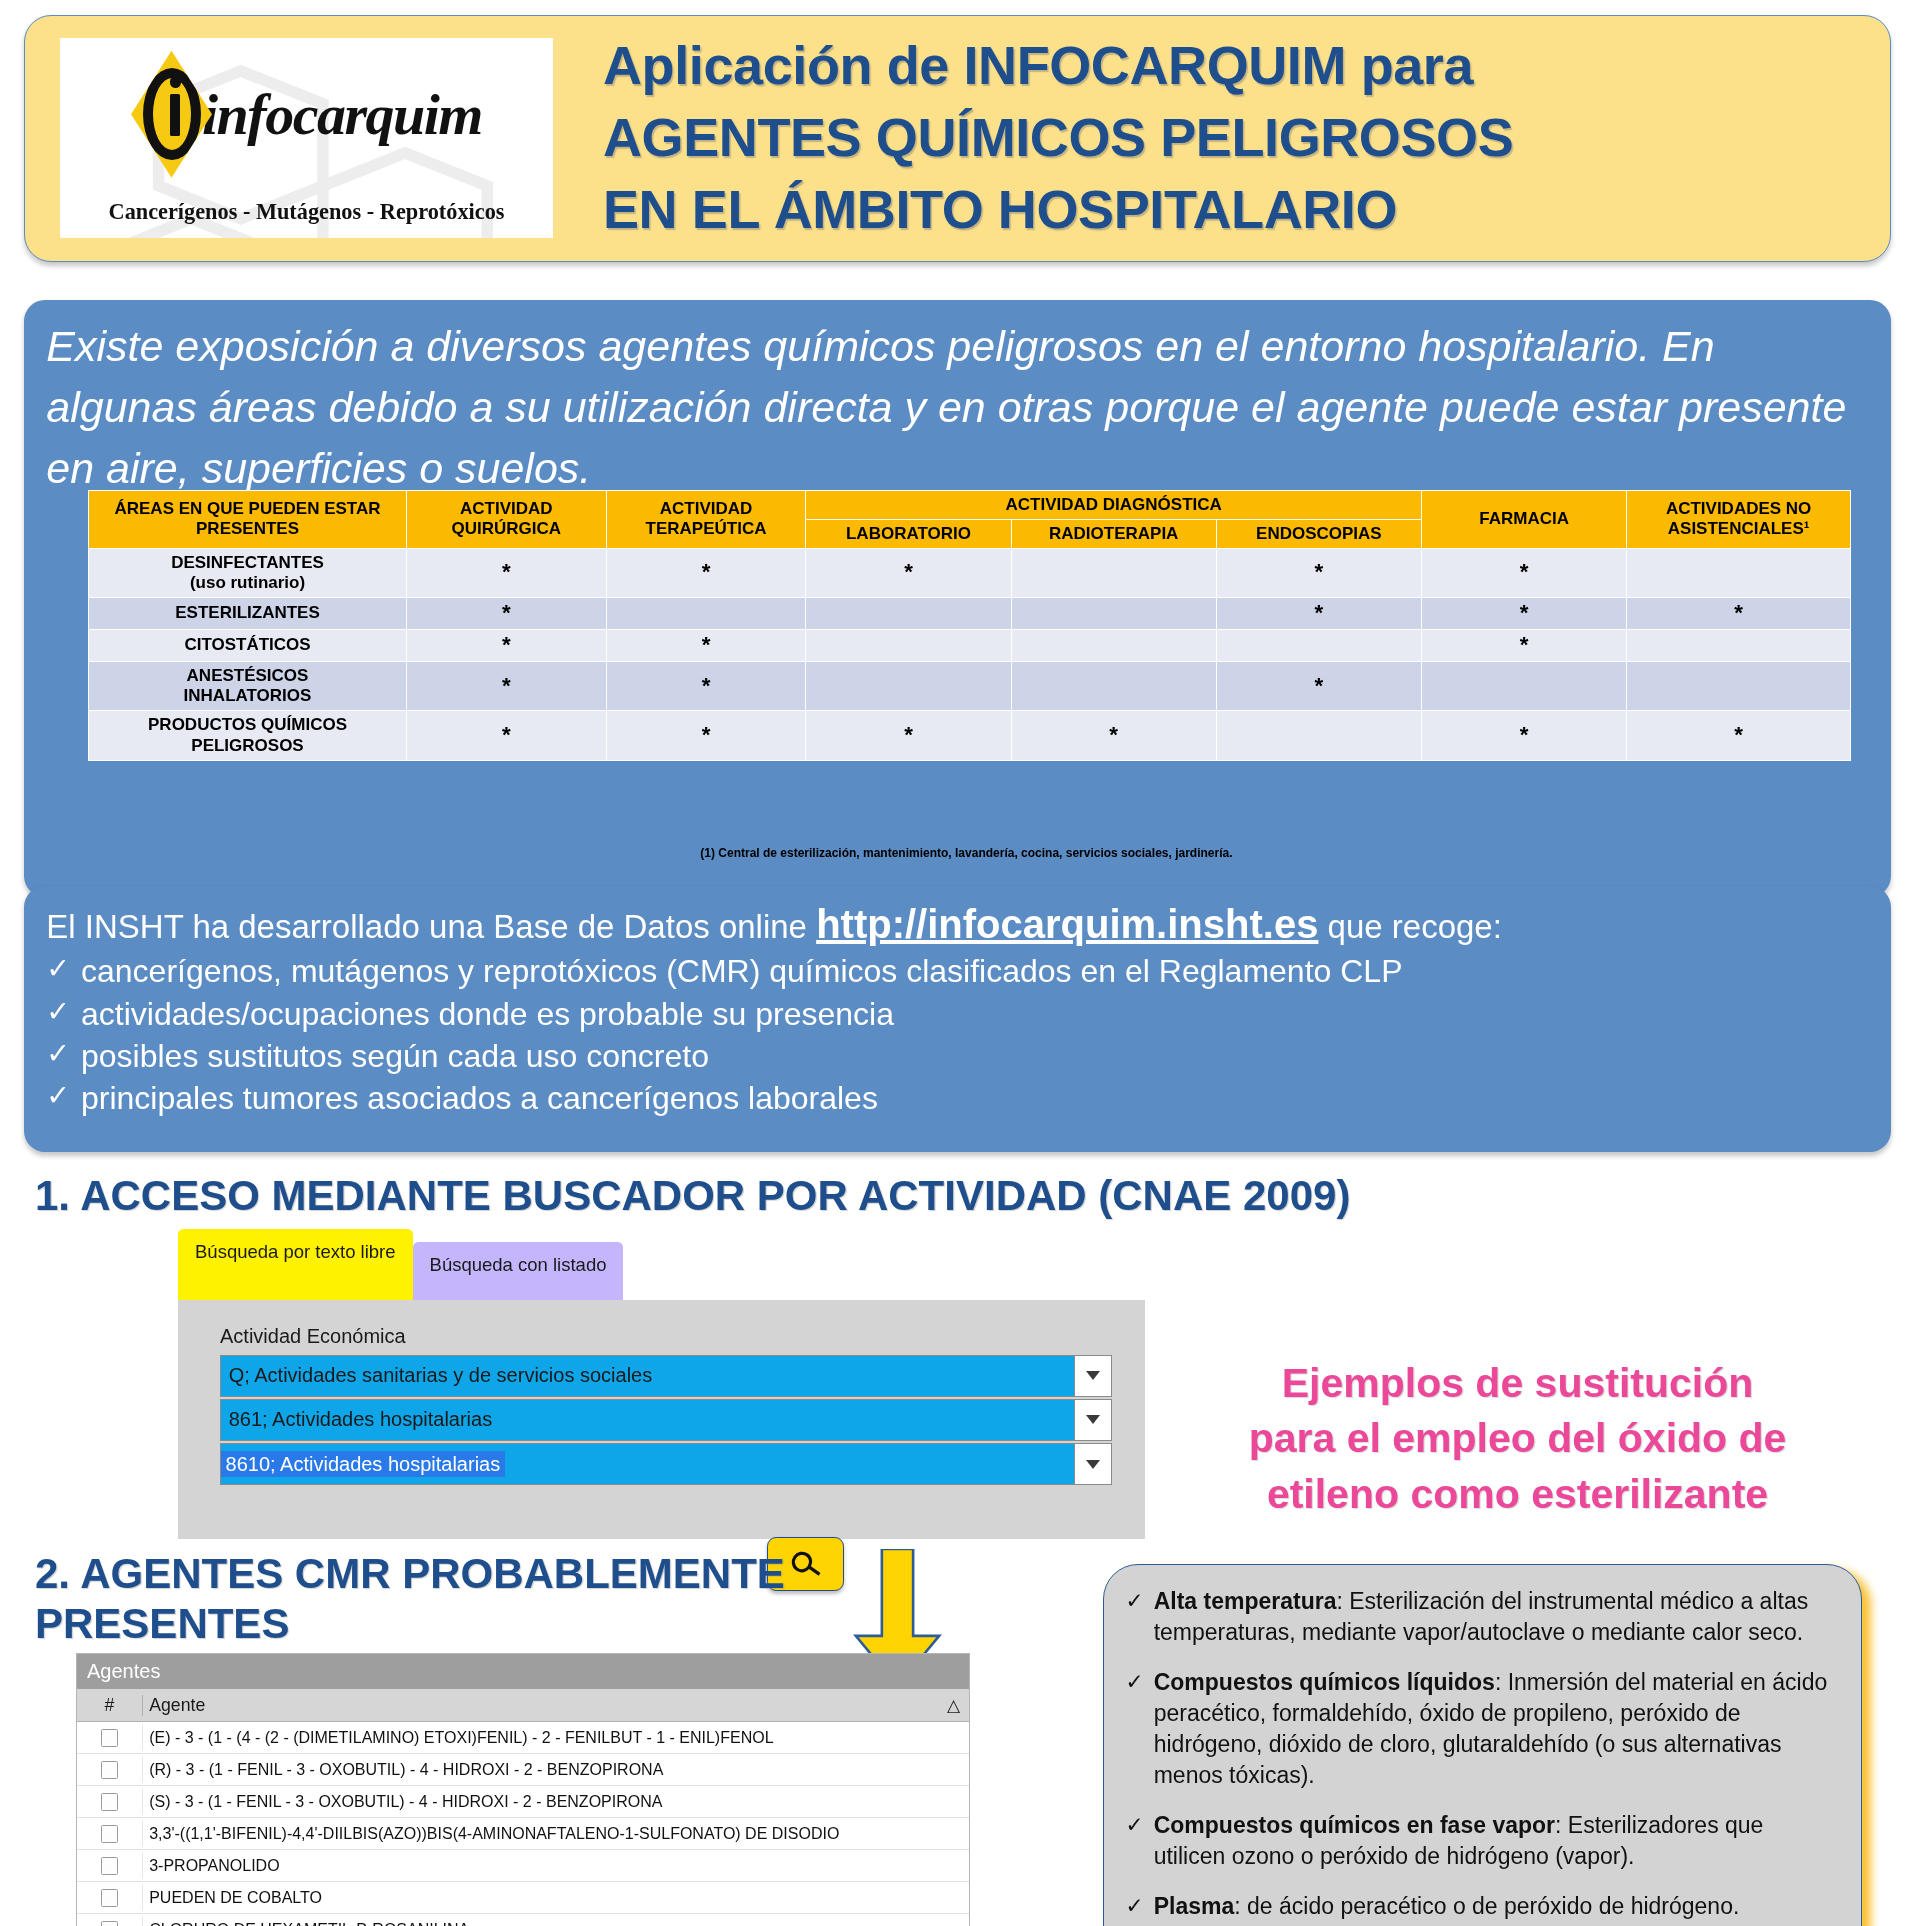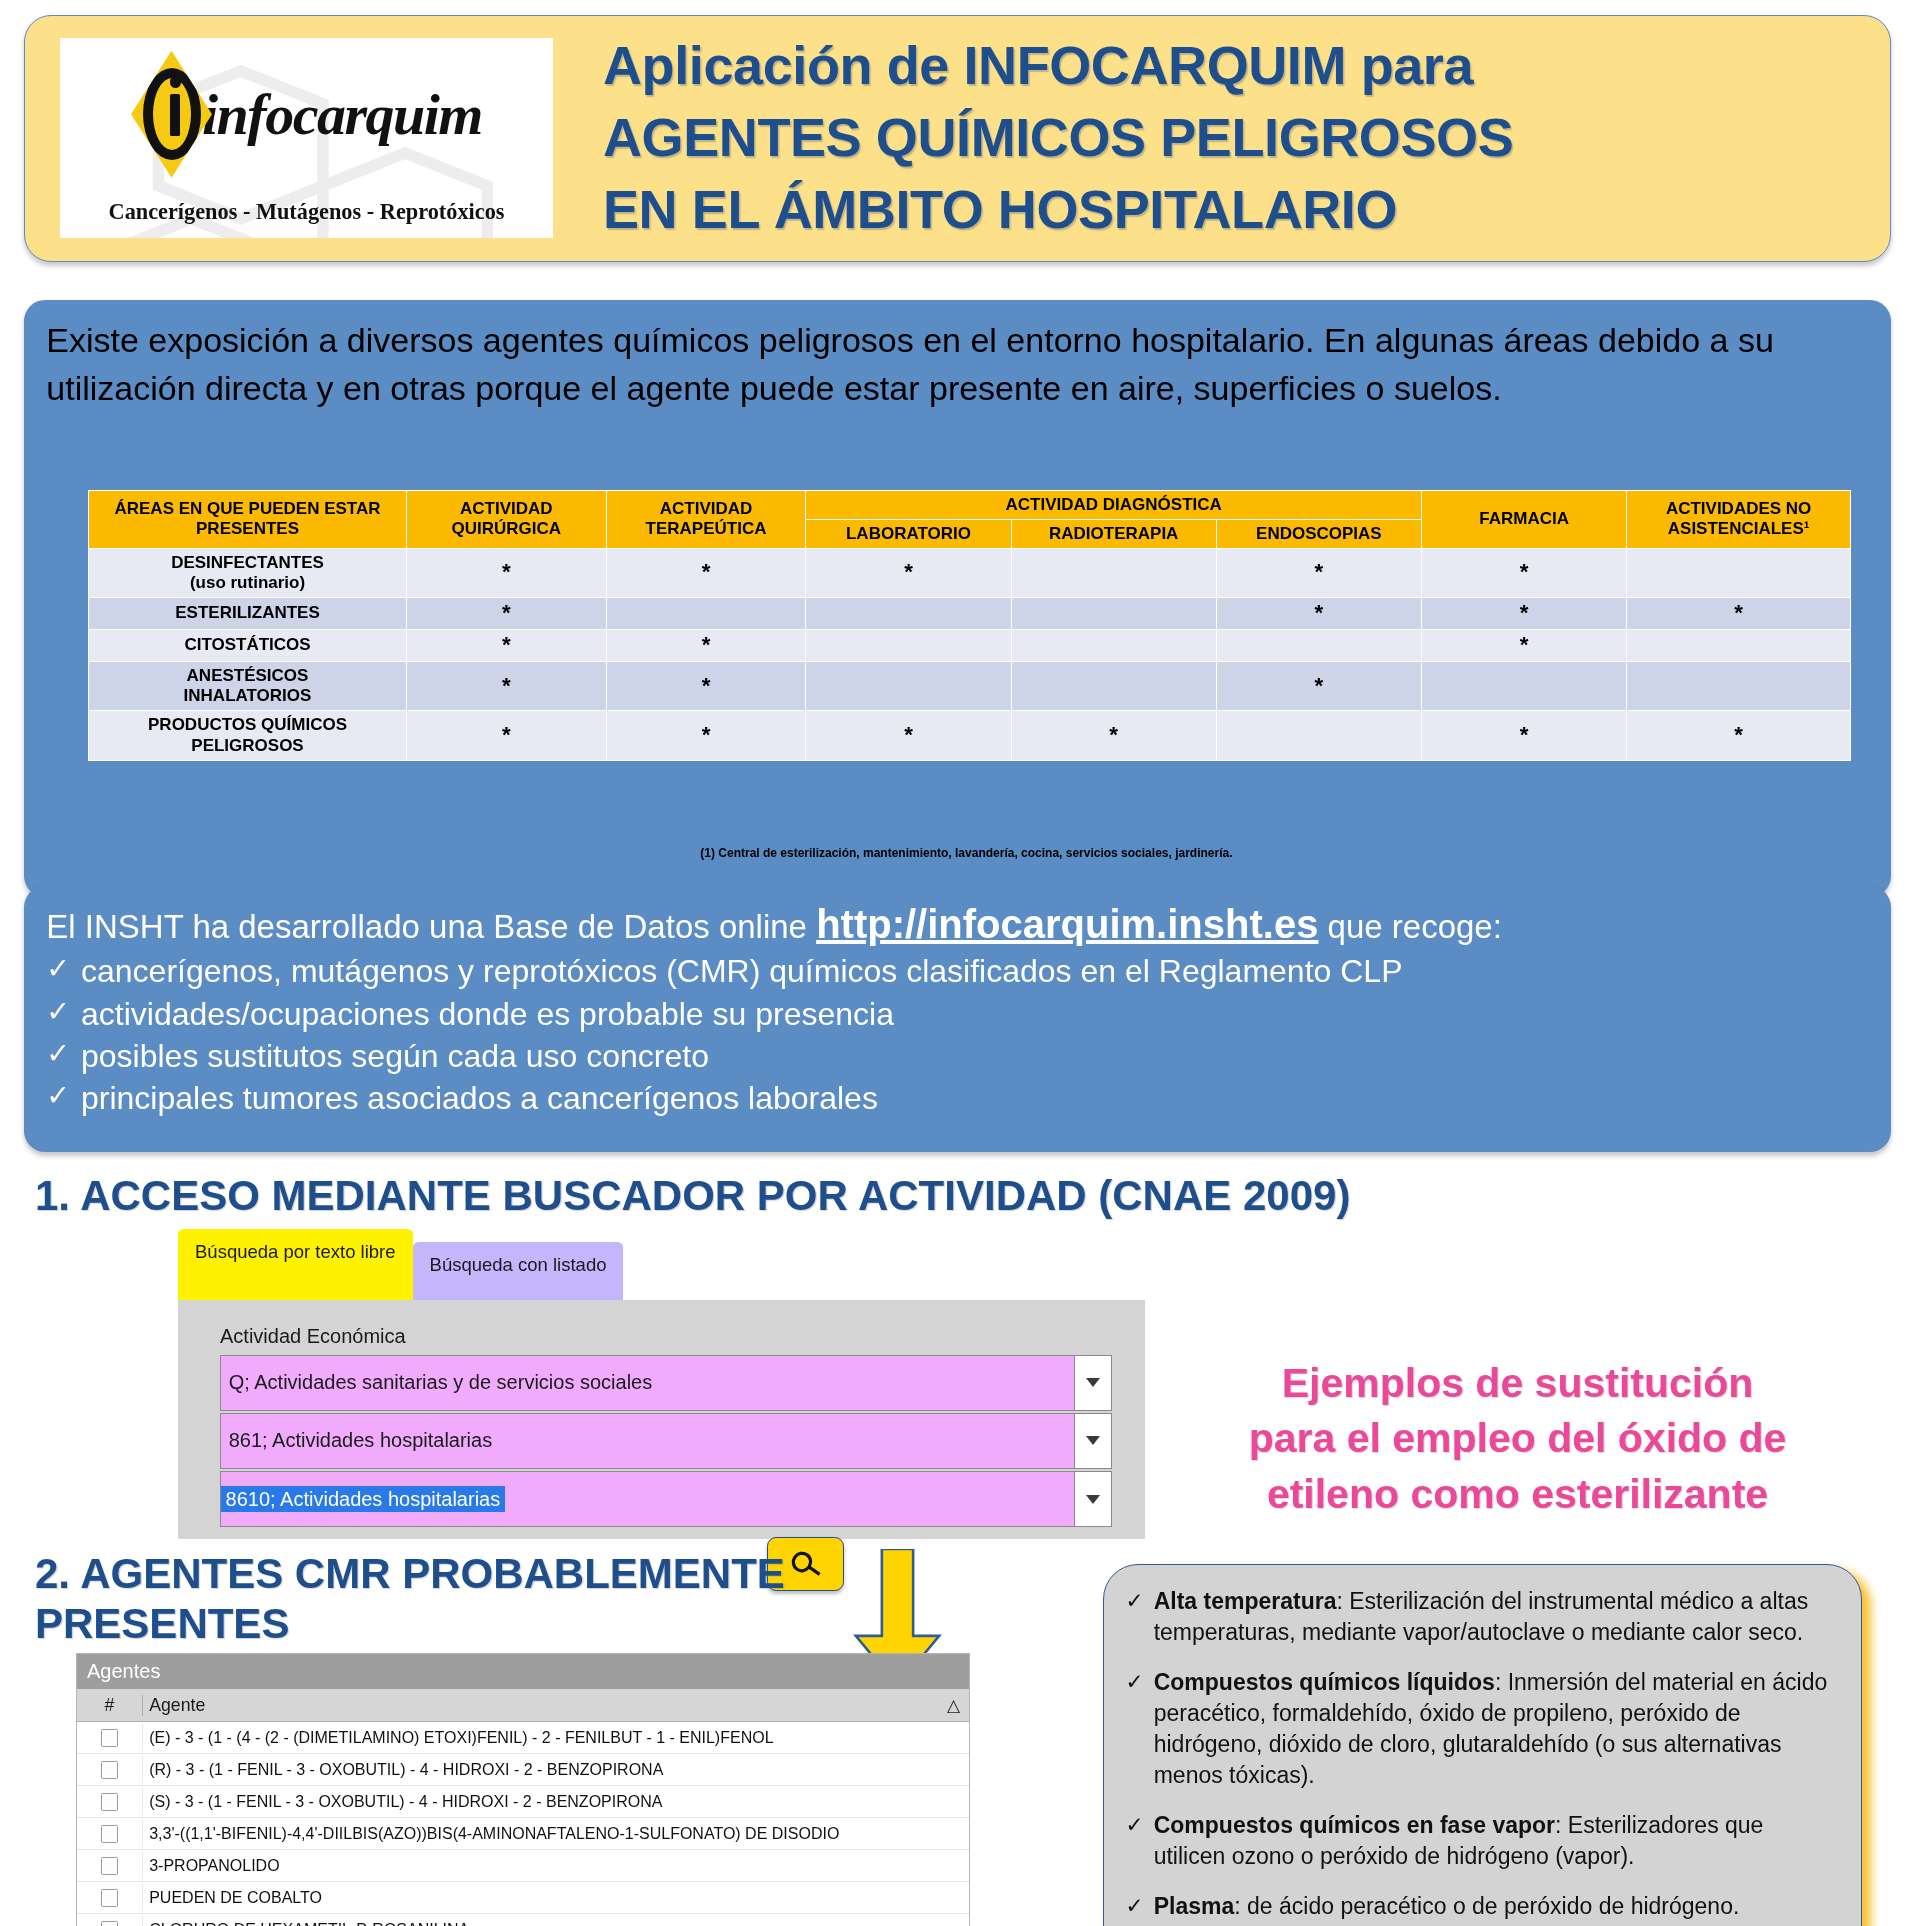--- a/index.html
+++ b/index.html
@@ -53,21 +53,21 @@
     text-shadow: 1.5px 1.5px 1.2px rgba(120,120,120,0.45);
   }
   
   .blue-box {
     position:absolute; background:#5B8CC4; border-radius:21px;
     box-shadow: 0 3.9px 5.4px rgba(0,0,0,0.22);
     color:#ffffff;
   }
   #intro-box { left:24px; top:300px; width:1867px; height:597px; }
   .intro-text {
-    padding:16px 22.3px 0 22.3px; font-size:34px; line-height:1.42; color:#000000;
+    padding:16px 22.3px 0 22.3px; font-size:43px; line-height:1.42; color:#ffffff;font-style:italic;
   }
   
   .tbl-wrap { position:absolute; left:88px; top:490px; width:1763px; }
   table.areas { border-collapse:collapse; width:100%; table-layout:fixed; }
   table.areas th, table.areas td {
     border:1.2px solid #ffffff; text-align:center; vertical-align:middle;
     font-weight:bold;
   }
   table.areas thead th {
     background:#FBBA00; color:#000; font-size:17px; line-height:1.18; padding:3.9px 1.5px;
@@ -104,21 +104,21 @@
   }
   .tab.active { background:#FFF200; height:71px; }
   .tab.inactive { background:#c4b5fd; height:58px; }
   .panel {
     position:absolute; left:178px; top:1300px; width:967px; height:239px;
     background:#D4D4D4;
   }
   .panel-label { font-size:20px; color:#1a1a1a; padding:25.4px 0 6.2px 42px; }
   .selects { padding:0 33px 0 42px; }
   .sel {
-    display:flex; height:56px; background:#f0abfc; border:1.2px solid #8a8a8a;
+    display:flex; height:42px; background:#0ea5e9; border:1.2px solid #8a8a8a;
     margin-bottom:2.3px; align-items:center; position:relative;
   }
   .sel span.val { font-size:20px; color:#1a1a1a; padding-left:7.7px; white-space:nowrap; }
   .sel.selected span.val { background:#2A79E8; color:#ffffff; padding:1.5px 4.6px; }
   .sel .arrowbtn {
     position:absolute; right:0; top:0; width:37px; height:100%;
     background:#ffffff; border-left:1.2px solid #8a8a8a;
     display:flex; align-items:center; justify-content:center;
   }
   .caret { width:0;height:0;border-left:7.7px solid transparent;border-right:7.7px solid transparent;border-top:9.2px solid #3a3a3a; }

